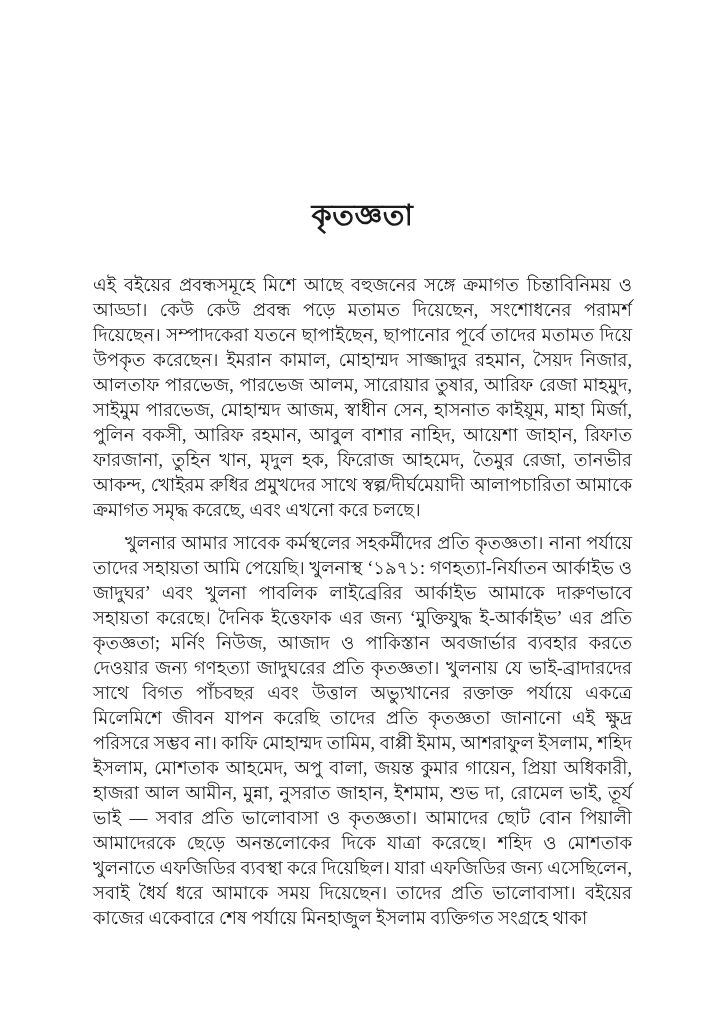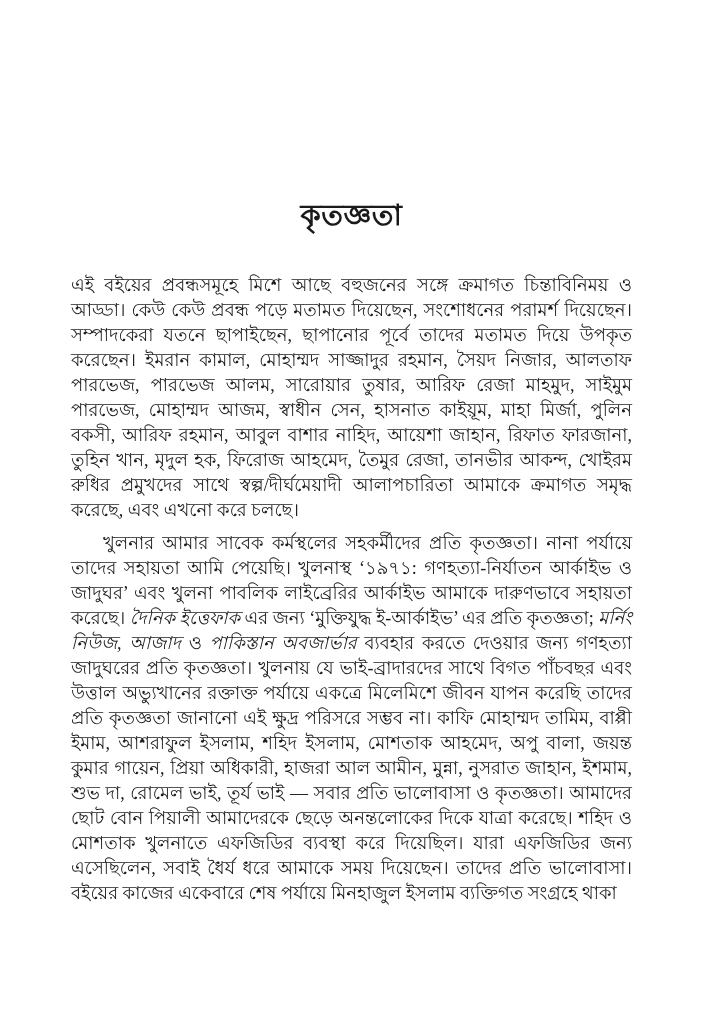--- a/index.html
+++ b/index.html
@@ -10,21 +10,21 @@
     width: 722px;
     height: 1024px;
     background: #ffffff;
     font-family: "Liberation Serif", "DejaVu Serif", serif;
     overflow: hidden;
   }
   .page {
     box-sizing: border-box;
     width: 722px;
     height: 964px;
-    padding: 198px 82px 0 63px;
+    padding: 198px 82px 0 85px;
     background: #ffffff;
   }
   .page-title {
     font-size: 29px;
     font-weight: 600;
     text-align: center;
     margin: 0 0 40px 0;
     line-height: 1.2;
     letter-spacing: 0.5px;
   }
@@ -32,21 +32,20 @@
     margin: 8px;
     font-size: 18px;
     line-height: 25px;
     text-align: justify;
     text-justify: inter-word;
   }
   .body-text p.indented {
     text-indent: 32px;
   }
   .run-italic {
-    font-style: italic;
   }
 </style>
 </head>
 <body style="background: rgb(255, 255, 255);">
 
 <div class="page" style="color: rgb(26, 26, 26);">
   <h1 class="page-title">কৃতজ্ঞতা</h1>
   <div class="body-text">
       <p><span>এই বইয়ের প্রবন্ধসমূহে মিশে আছে বহুজনের সঙ্গে ক্রমাগত চিন্তাবিনিময় ও আড্ডা। কেউ কেউ প্রবন্ধ পড়ে মতামত দিয়েছেন, সংশোধনের পরামর্শ দিয়েছেন। সম্পাদকেরা যতনে ছাপাইছেন, ছাপানোর পূর্বে তাদের মতামত দিয়ে উপকৃত করেছেন। ইমরান কামাল, মোহাম্মদ সাজ্জাদুর রহমান, সৈয়দ নিজার, আলতাফ পারভেজ, পারভেজ আলম, সারোয়ার তুষার, আরিফ রেজা মাহমুদ, সাইমুম পারভেজ, মোহাম্মদ আজম, স্বাধীন সেন, হাসনাত কাইয়ূম, মাহা মির্জা, পুলিন বকসী, আরিফ রহমান, আবুল বাশার নাহিদ, আয়েশা জাহান, রিফাত ফারজানা, তুহিন খান, মৃদুল হক, ফিরোজ আহমেদ, তৈমুর রেজা, তানভীর আকন্দ, খোইরম রুধির প্রমুখদের সাথে স্বল্প/দীর্ঘমেয়াদী আলাপচারিতা আমাকে ক্রমাগত সমৃদ্ধ করেছে, এবং এখনো করে চলছে।</span></p>
       <p class="indented"><span>খুলনার আমার সাবেক কর্মস্থলের সহকর্মীদের প্রতি কৃতজ্ঞতা। নানা পর্যায়ে তাদের সহায়তা আমি পেয়েছি। খুলনাস্থ ‘১৯৭১: গণহত্যা-নির্যাতন আর্কাইভ ও জাদুঘর’ এবং খুলনা পাবলিক লাইব্রেরির আর্কাইভ আমাকে দারুণভাবে সহায়তা করেছে। </span><span class="run-italic">দৈনিক ইত্তেফাক</span><span> এর জন্য ‘মুক্তিযুদ্ধ ই-আর্কাইভ’ এর প্রতি কৃতজ্ঞতা; </span><span class="run-italic">মর্নিং নিউজ, আজাদ</span><span> ও </span><span class="run-italic">পাকিস্তান অবজার্ভার</span><span> ব্যবহার করতে দেওয়ার জন্য গণহত্যা জাদুঘরের প্রতি কৃতজ্ঞতা। খুলনায় যে ভাই-ব্রাদারদের সাথে বিগত পাঁচবছর এবং উত্তাল অভ্যুখানের রক্তাক্ত পর্যায়ে একত্রে মিলেমিশে জীবন যাপন করেছি তাদের প্রতি কৃতজ্ঞতা জানানো এই ক্ষুদ্র পরিসরে সম্ভব না। কাফি মোহাম্মদ তামিম, বাপ্পী ইমাম, আশরাফুল ইসলাম, শহিদ ইসলাম, মোশতাক আহমেদ, অপু বালা, জয়ন্ত কুমার গায়েন, প্রিয়া অধিকারী, হাজরা আল আমীন, মুন্না, নুসরাত জাহান, ইশমাম, শুভ দা, রোমেল ভাই, তূর্য ভাই — সবার প্রতি ভালোবাসা ও কৃতজ্ঞতা। আমাদের ছোট বোন পিয়ালী আমাদেরকে ছেড়ে অনন্তলোকের দিকে যাত্রা করেছে। শহিদ ও মোশতাক খুলনাতে এফজিডির ব্যবস্থা করে দিয়েছিল। যারা এফজিডির জন্য এসেছিলেন, সবাই ধৈর্য ধরে আমাকে সময় দিয়েছেন। তাদের প্রতি ভালোবাসা। বইয়ের কাজের একেবারে শেষ পর্যায়ে মিনহাজুল ইসলাম ব্যক্তিগত সংগ্রহে থাকা</span></p>

